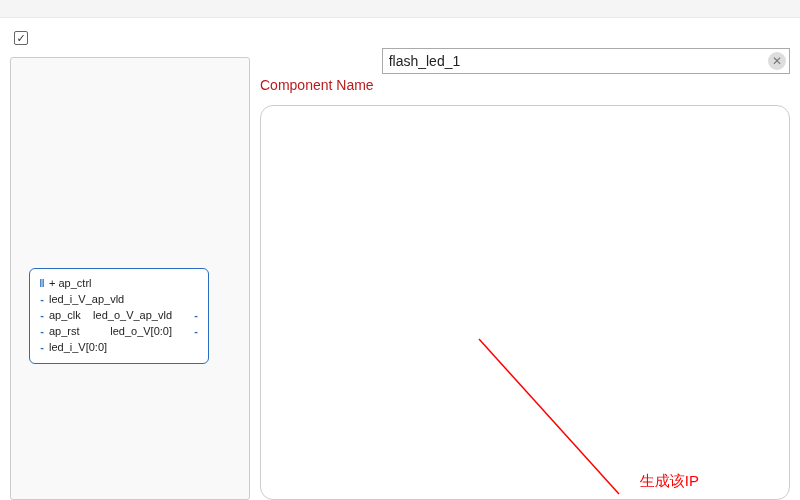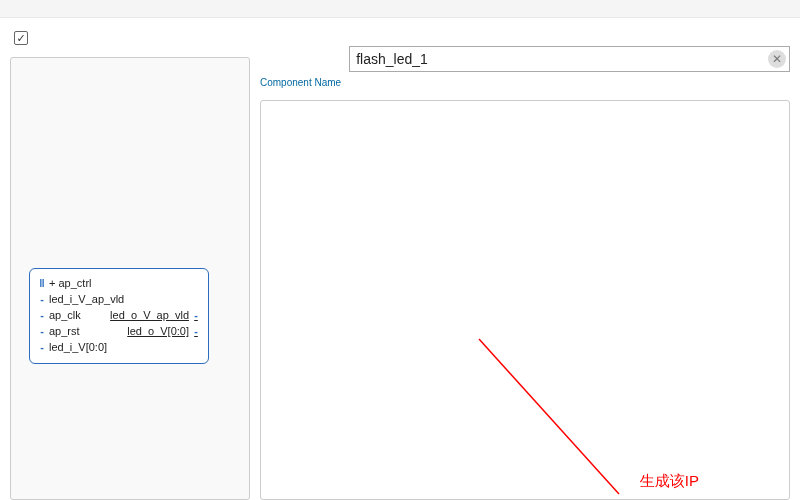--- a/index.html
+++ b/index.html
@@ -76,45 +76,44 @@
     line-height: 16px;
   }
   .port-left {
     display: flex;
     align-items: center;
     gap: 3px;
   }
   .port-right {
     display: flex;
     align-items: flex-end;
-    gap: 3px;
+    gap: 20px;
     justify-content: flex-end;
-    text-decoration: underline;
   }
   .pin {
     width: 8px;
     display: inline-block;
     text-align: center;
     color: #2a6cbf;
     font-weight: bold;
   }
   .right-pane {
     flex: 1;
     display: flex;
     flex-direction: column;
   }
   .name-row {
     display: flex;
     align-items: center;
     gap: 8px;
     padding: 4px 0;
   }
   .name-label {
-    font-size: 10px;
-    color: #0369a1;
+    font-size: 14px;
+    color: #b91c1c;
     white-space: nowrap;
     margin-top: 48px;
   }
   .name-input {
     flex: 1;
     position: relative;
   }
   .name-input input {
     width: 100%;
     height: 26px;
@@ -137,21 +136,21 @@
     font-size: 12px;
     display: flex;
     align-items: center;
     justify-content: center;
     cursor: pointer;
   }
   .content-area {
     flex: 1;
     margin-top: 8px;
     border: 1px solid #ccc;
-    border-radius: 3px;
+    border-radius: 13px;
     background: #fff;
     position: relative;
     overflow: hidden;
   }
   .annotation {
     position: absolute;
     bottom: 8px;
     right: 90px;
     color: #f00;
     font-size: 15px;

